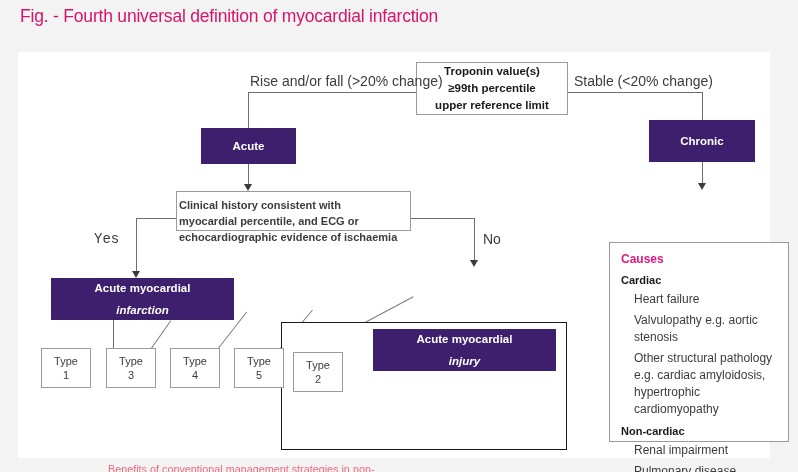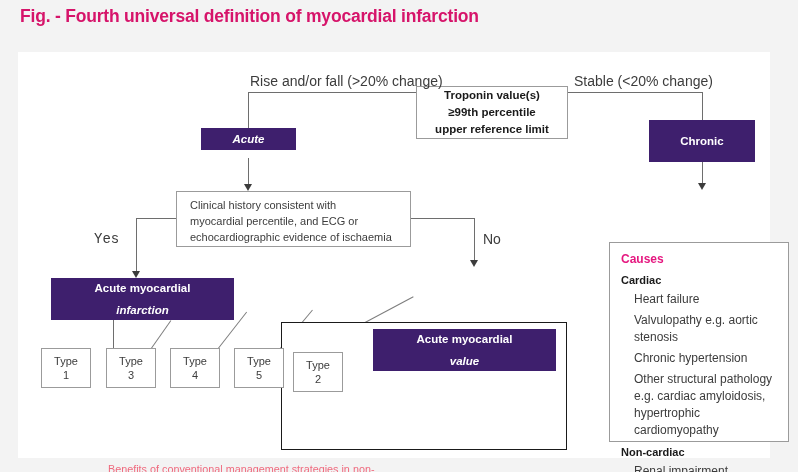--- a/index.html
+++ b/index.html
@@ -5,21 +5,21 @@
   html,body{margin:0;padding:0;}
   body{
     width:798px;height:472px;
     background:#f3f3f3;
     font-family:"Liberation Sans","DejaVu Sans",sans-serif;
     overflow:hidden;
     position:relative;
   }
   #fig-title{
     position:absolute;left:20px;top:6px;
-    font-size:17.5px;font-weight:bold;
+    font-size:17.5px;font-weight:normal;
     color:#d6146a;letter-spacing:-0.2px;
     white-space:nowrap;
   }
   #card{
     position:absolute;left:18px;top:52px;
     width:752px;height:406px;
     background:#ffffff;
   }
   
   .node{position:absolute;box-sizing:border-box;}
@@ -34,21 +34,21 @@
   .greybox{
     border:1px solid #9b9b9b;background:#ffffff;
     color:#3c3c3c;font-size:11px;line-height:1.45;
     box-sizing:border-box;
   }
   .troponin{
     border:1px solid #9b9b9b;background:#fff;
     display:flex;flex-direction:column;
     align-items:center;justify-content:center;
     font-weight:bold;font-size:11.5px;line-height:1.45;
-    color:#1a1a1a;text-align:center;margin-top:24px;
+    color:#1a1a1a;text-align:center;
   }
   .typebox{
     border:1px solid #9b9b9b;background:#fff;
     display:flex;flex-direction:column;
     align-items:center;justify-content:center;
     font-size:11px;line-height:1.3;color:#3c3c3c;
   }
   .edge-label{
     position:absolute;font-size:14px;color:#3c3c3c;
     white-space:nowrap;
@@ -134,47 +134,47 @@
 
   <div class="node troponin" style="left:398px;top:10px;width:152px;height:53px;">
     <div>Troponin value(s)</div>
     <div>≥99th percentile</div>
     <div>upper reference limit</div>
   </div>
 
   <div class="edge-label" style="left:232px;top:21px;">Rise and/or fall (&gt;20% change)</div>
   <div class="edge-label" style="left:556px;top:21px;">Stable (&lt;20% change)</div>
 
-  <div class="node purple" style="left:183px;top:76px;width:95px;height:22px;font-style:italic;">
+  <div class="node purple" style="left:183px;top:76px;width:95px;height:36px;">
     <div>Acute</div>
   </div>
 
   <div class="node purple" style="left:631px;top:68px;width:106px;height:42px;">
     <div>Chronic</div>
   </div>
 
-  <div class="node greybox" style="left:158px;top:139px;width:235px;height:56px;padding:6px 13px;">
+  <div class="node greybox" style="left:158px;top:139px;width:235px;height:40px;padding:6px 2px;font-weight:bold;">
     <div>Clinical history consistent with</div>
     <div>myocardial percentile, and ECG or</div>
     <div>echocardiographic evidence of ischaemia</div>
   </div>
 
   <div class="edge-label" style="left:76px;top:179px;font-family:Liberation Mono, monospace;">Yes</div>
   <div class="edge-label" style="left:465px;top:179px;">No</div>
 
   <div class="node purple" style="left:33px;top:226px;width:183px;height:42px;">
     <div>Acute myocardial</div>
     <div class="ital">infarction</div>
   </div>
 
   <div id="injury-container"></div>
 
   <div class="node purple" style="left:355px;top:277px;width:183px;height:42px;">
     <div>Acute myocardial</div>
-    <div class="ital">value</div>
+    <div class="ital">injury</div>
   </div>
 
   <div class="node typebox" style="left:23px;top:296px;width:50px;height:40px;">
     <div>Type</div>
     <div>1</div>
   </div>
   <div class="node typebox" style="left:88px;top:296px;width:50px;height:40px;">
     <div>Type</div>
     <div>3</div>
   </div>
@@ -189,21 +189,20 @@
   <div class="node typebox" style="left:275px;top:300px;width:50px;height:40px;">
     <div>Type</div>
     <div>2</div>
   </div>
 
   <div id="causes-panel">
     <div id="causes-title">Causes</div>
     <div class="cause-head" style="margin-top:4px;">Cardiac</div>
     <div class="cause-item">Heart failure</div>
     <div class="cause-item">Valvulopathy e.g. aortic stenosis</div>
-    <div class="cause-item">Chronic hypertension</div>
     <div class="cause-item">Other structural pathology e.g. cardiac amyloidosis, hypertrophic cardiomyopathy</div>
     <div class="cause-head">Non-cardiac</div>
     <div class="cause-item">Renal impairment</div>
     <div class="cause-item">Pulmonary disease</div>
   </div>
 
   <div id="footnote">Benefits of conventional management strategies in non-type 1 myocardial infarctions have not yet been demonstrated.</div>
 
 </div>
 

